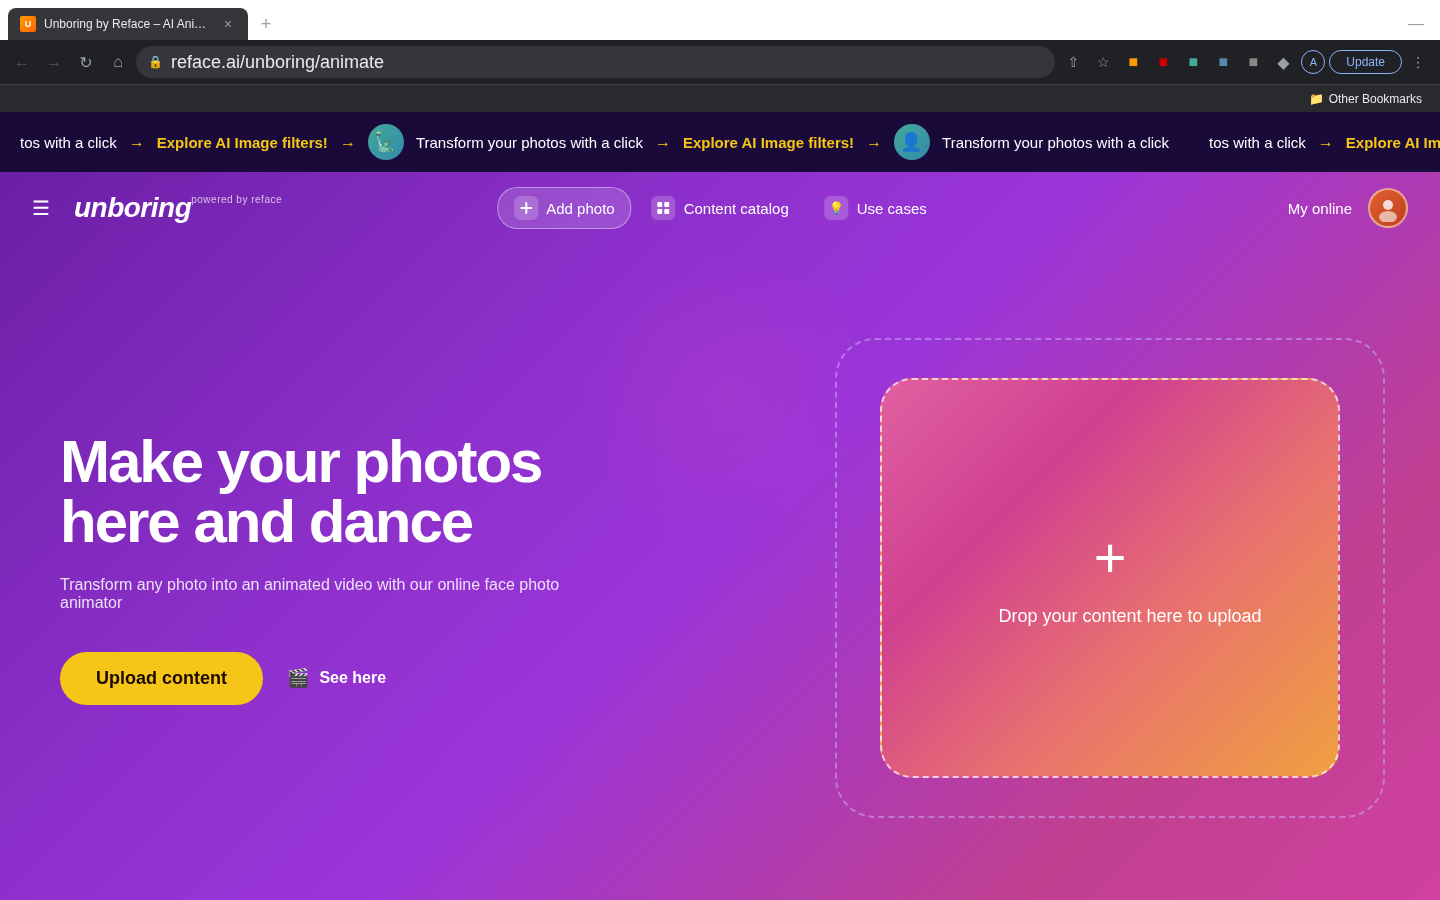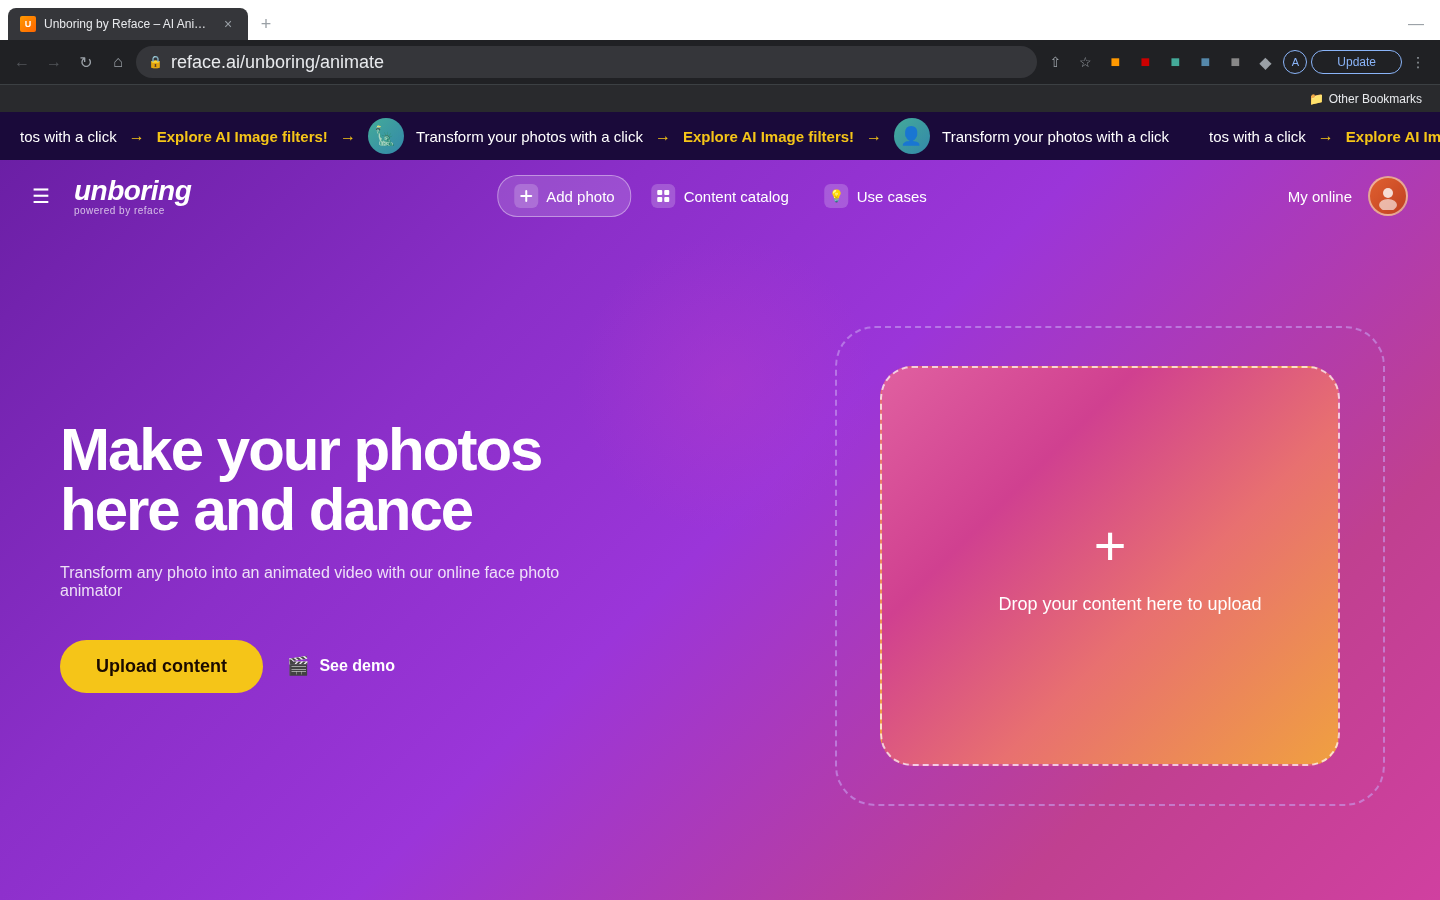--- a/index.html
+++ b/index.html
@@ -130,21 +130,21 @@
       width: 24px; height: 24px;
       display: flex; align-items: center; justify-content: center;
     }
 
     .update-btn {
       background: transparent;
       border: 1px solid #8ab4f8;
       border-radius: 12px;
       color: #8ab4f8;
       font-size: 12px;
-      padding: 4px 25px;
+      padding: 4px 16px;
       cursor: pointer;
     }
 
     .bookmarks-bar {
       background: #292a2d;
       height: 28px;
       display: flex;
       align-items: center;
       padding: 0 12px;
       gap: 8px;
@@ -160,21 +160,21 @@
       cursor: pointer;
       padding: 2px 6px;
       border-radius: 4px;
     }
 
     .bookmark-folder-icon { font-size: 12px; }
 
     
     .marquee-banner {
       background: #1a0a3a;
-      height: 48px;
+      height: 60px;
       overflow: hidden;
       position: relative;
       display: flex;
       align-items: center;
       text-align: center;
     }
 
     .marquee-track {
       display: flex;
       align-items: center;
@@ -242,21 +242,20 @@
 
     .hamburger {
       cursor: pointer;
       color: white;
       font-size: 20px;
       margin-right: 24px;
     }
 
     .logo {
       display: flex;
-      flex-direction: column;
       margin-right: auto;
     }
 
     .logo-main {
       font-size: 28px;
       font-weight: 900;
       color: white;
       letter-spacing: -0.5px;
       line-height: 1;
       font-style: italic;
@@ -597,21 +596,21 @@
     <div class="hero-left">
       <h1 class="hero-title">
         <span>Make your photos</span><br>
         <span>here and dance</span>
       </h1>
       <p class="hero-subtitle">Transform any photo into an animated video with our online face photo animator</p>
       <div class="hero-actions">
         <button class="upload-btn">Upload content</button>
         <button class="demo-btn">
           <span class="demo-icon">🎬</span>
-          <span>See demo</span>
+          <span>See here</span>
         </button>
       </div>
     </div>
 
     <div class="hero-right">
       <div class="upload-zone-outer">
         <div class="upload-zone-inner">
           <span class="upload-plus">+</span>
           <span class="upload-label">Drop your content here to upload</span>
         </div>

